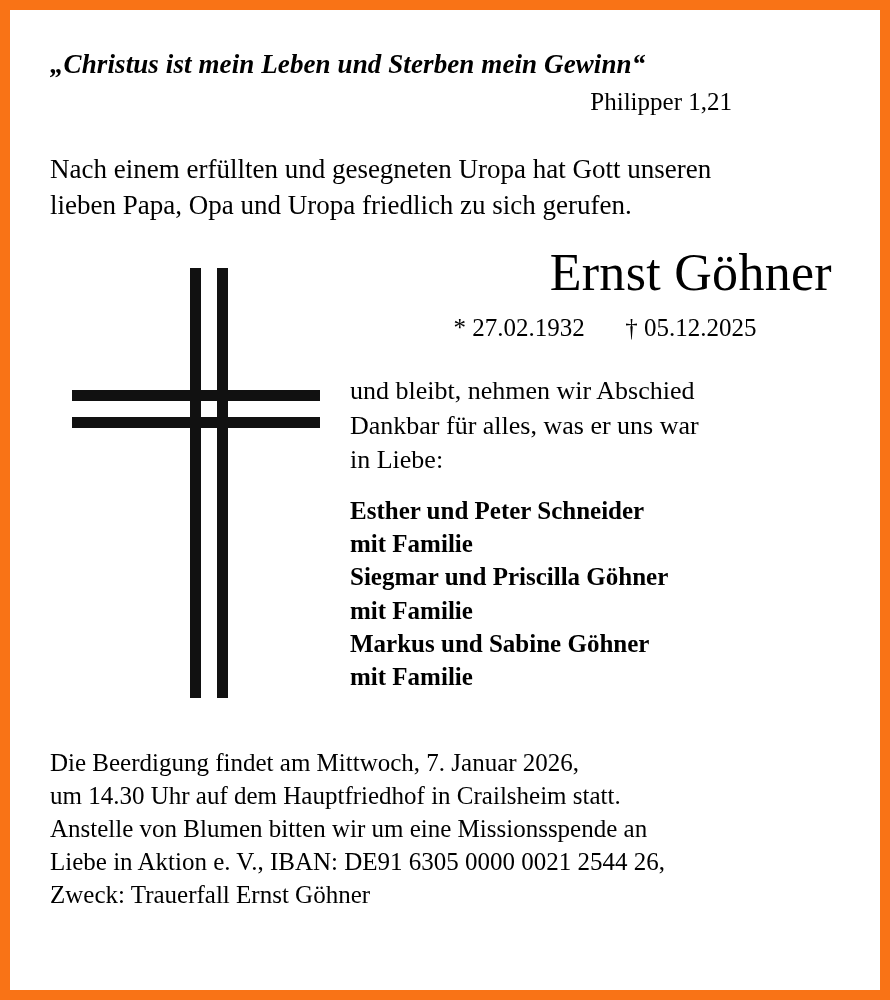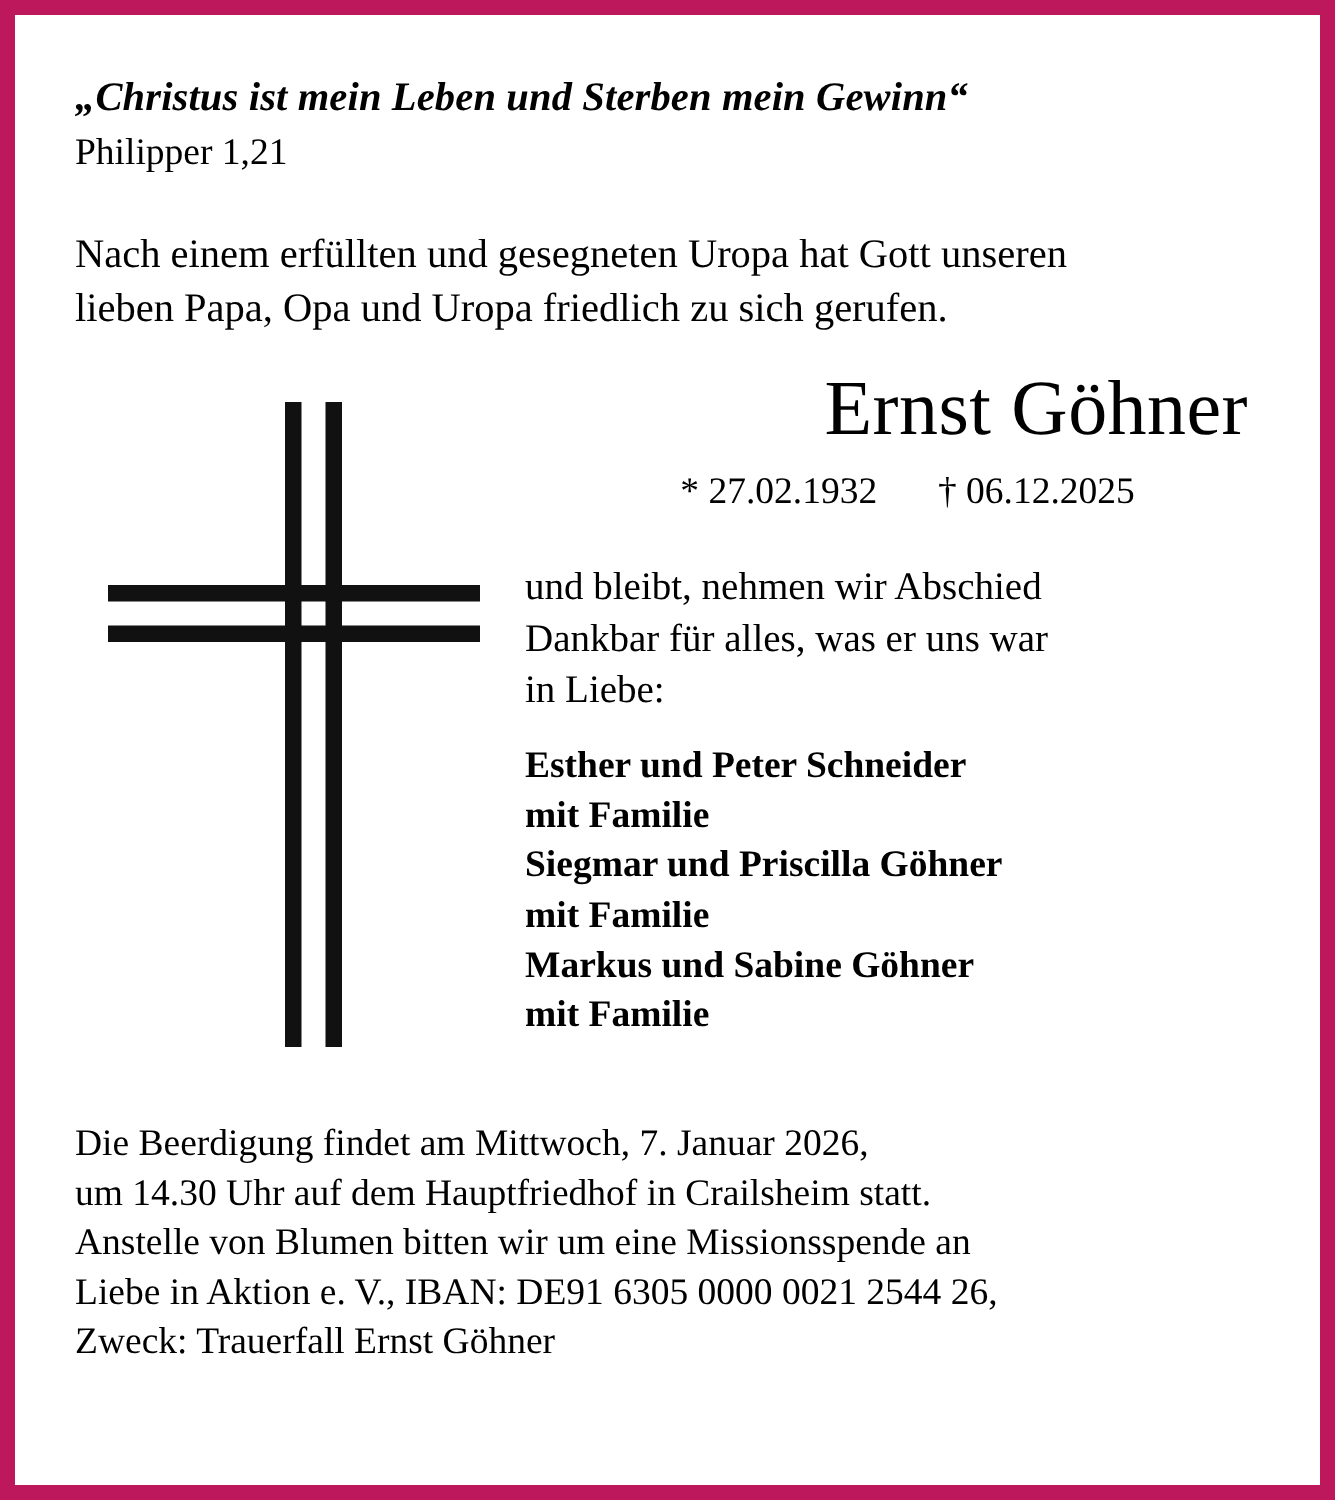--- a/index.html
+++ b/index.html
@@ -11,38 +11,38 @@
     width: 890px;
     height: 1000px;
     font-family: "Liberation Serif", serif;
     color: #000000;
     overflow: hidden;
   }
   .obituary {
     box-sizing: border-box;
     width: 890px;
     height: 1000px;
-    border: 10px solid #be185d;
+    border: 10px solid #f97316;
     background: #ffffff;
     padding: 32px 40px 8px 40px;
     position: relative;
   }
   .quote-block {
     margin-top: 6px;
   }
   .quote {
     font-style: italic;
     font-weight: bold;
     font-size: 27px;
     line-height: 1.2;
     letter-spacing: 0.1px;
     white-space: nowrap;
   }
   .quote-source {
-    text-align: left;
+    text-align: right;
     font-size: 25px;
     margin-top: 8px;
     padding-right: 108px;
   }
   .intro {
     margin-top: 36px;
     font-size: 27px;
     line-height: 1.32;
   }
   .body-area {
@@ -155,21 +155,21 @@
       <div class="v-bar2"></div>
       <div class="h-bar"></div>
       <div class="h-bar2"></div>
     </div>
 
     <div class="right-col">
       <div class="name">Ernst Göhner</div>
       <div class="dates">
         <span>* 27.02.1932</span>
         <span class="sep"></span>
-        <span>† 06.12.2025</span>
+        <span>† 05.12.2025</span>
       </div>
 
       <div class="thanks">
         <div>und bleibt, nehmen wir Abschied</div>
         <div>Dankbar für alles, was er uns war</div>
         <div>in Liebe:</div>
       </div>
 
       <div class="family">
         <div>Esther und Peter Schneider</div>

